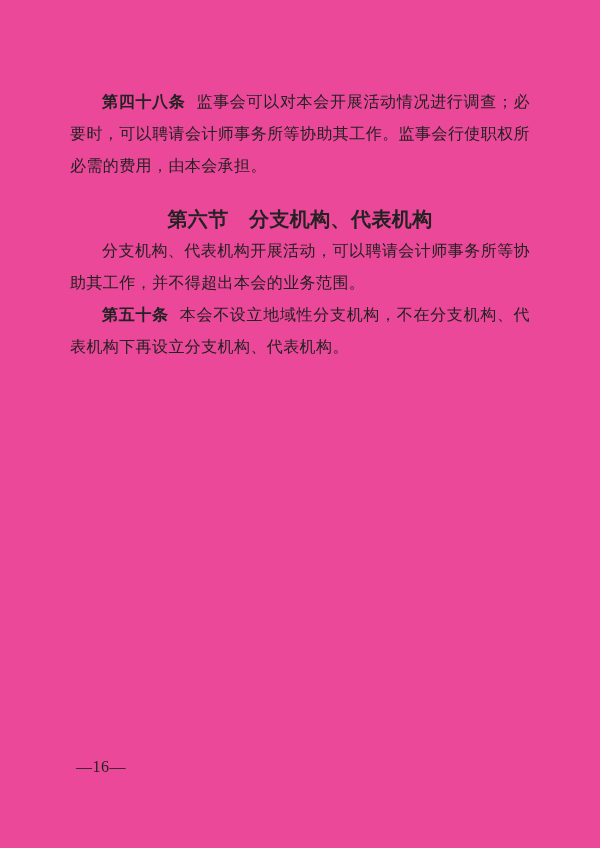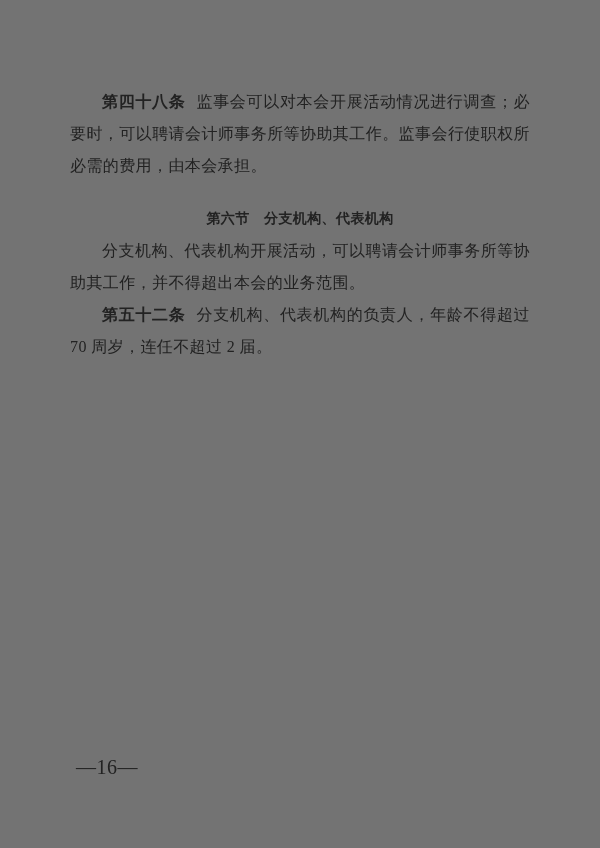--- a/index.html
+++ b/index.html
@@ -10,21 +10,21 @@
   body {
     width: 600px;
     height: 848px;
     font-family: "Liberation Serif", "DejaVu Serif", serif;
     color: #222222;
   }
   .page {
     position: relative;
     width: 600px;
     height: 848px;
-    background: #737373;
+    background: #ec4899;
     overflow: hidden;
   }
   .doc-body {
     position: absolute;
     left: 70px;
     top: 86px;
     width: 460px;
     font-size: 16px;
     line-height: 32px;
     letter-spacing: 0.4px;
@@ -33,50 +33,50 @@
   .para {
     margin: 0;
     text-indent: 2em;
   }
   .article-label {
     font-weight: 700;
     margin-right: 11px;
   }
   .section-heading {
     margin: 21px 0 0 0;
-    font-size: 14px;
+    font-size: 20px;
     line-height: 32px;
     font-weight: 700;
     text-align: center;
     text-indent: 0;
     letter-spacing: 0.4px;
   }
   .page-number {
     position: absolute;
     left: 76px;
     top: 757px;
-    font-size: 20px;
+    font-size: 16px;
     line-height: 20px;
     letter-spacing: 0.5px;
     color: #222222;
   }
 </style>
 </head>
 <body>
 
 <div class="page">
   <div class="doc-body">
 
     <p class="para"><span class="article-label">第四十八条</span><span class="article-text">监事会可以对本会开展活动情况进行调查；必要时，可以聘请会计师事务所等协助其工作。监事会行使职权所必需的费用，由本会承担。</span></p>
 
     <h2 class="section-heading">第六节　分支机构、代表机构</h2>
 
 
     <p class="para"><span class="article-text">分支机构、代表机构开展活动，可以聘请会计师事务所等协助其工作，并不得超出本会的业务范围。</span></p>
 
+    <p class="para"><span class="article-label">第五十条</span><span class="article-text">本会不设立地域性分支机构，不在分支机构、代表机构下再设立分支机构、代表机构。</span></p>
 
 
-    <p class="para"><span class="article-label">第五十二条</span><span class="article-text">分支机构、代表机构的负责人，年龄不得超过 70 周岁，连任不超过 2 届。</span></p>
 
   </div>
 
   <div class="page-number">—16—</div>
 </div>
 
 </body></html>

